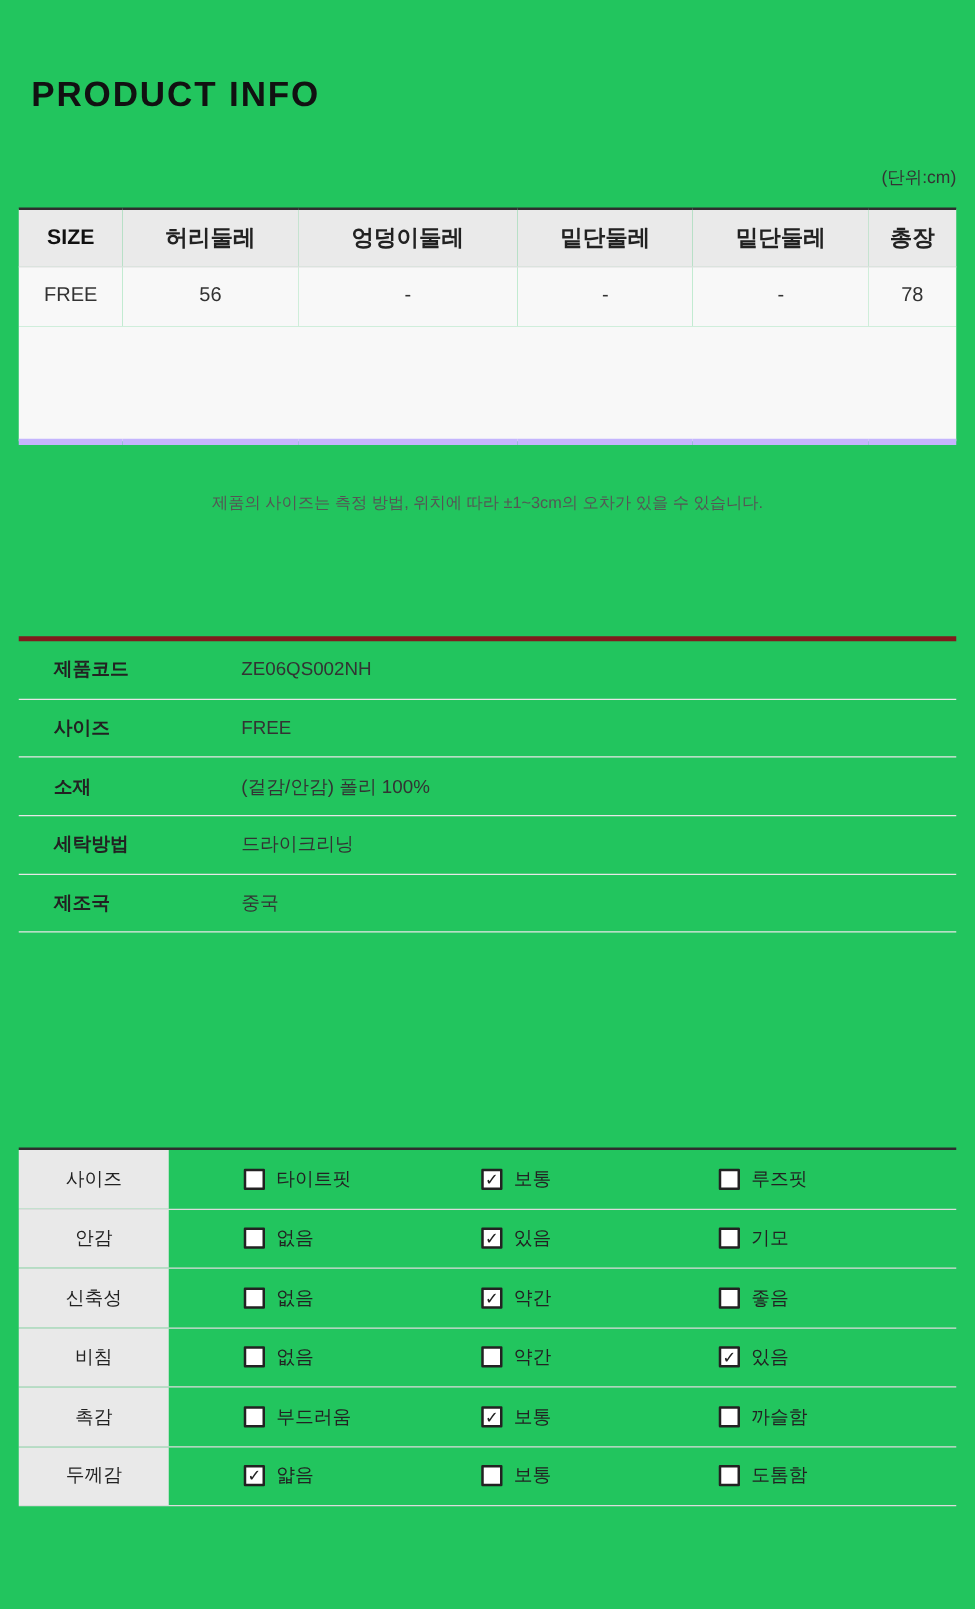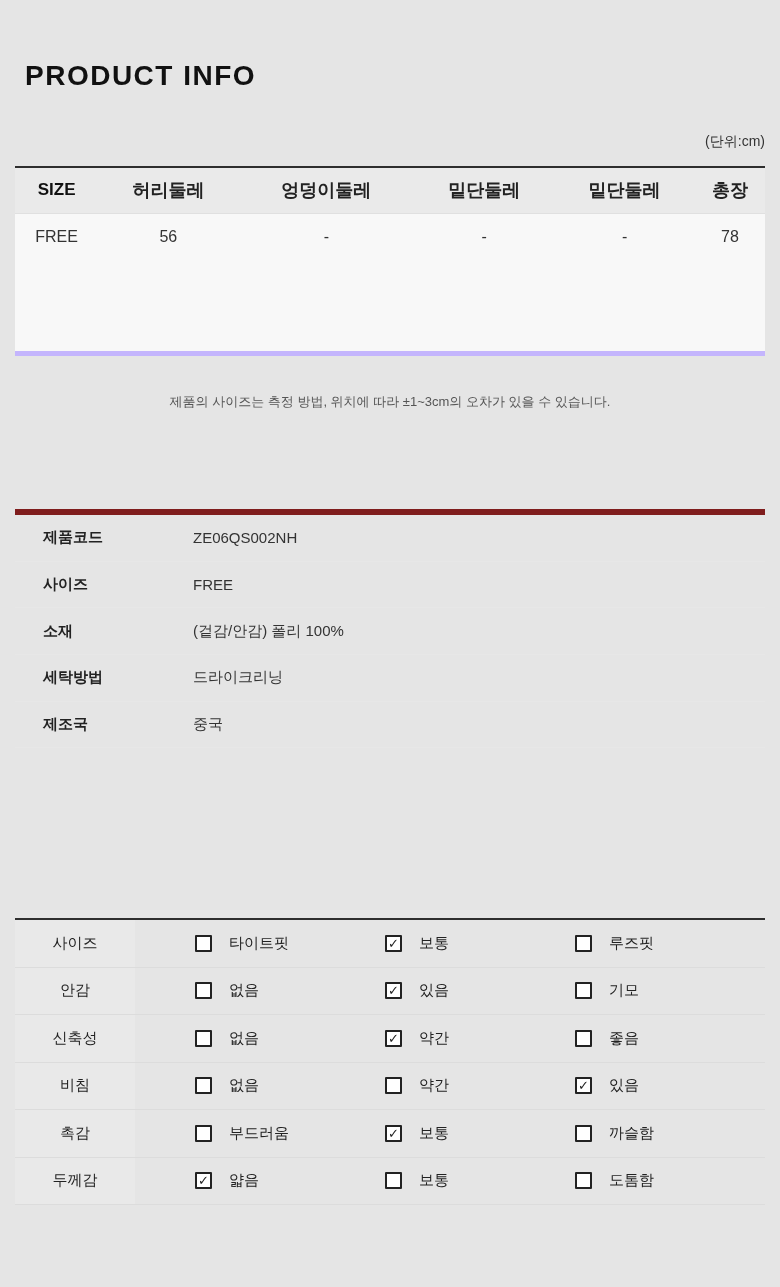--- a/index.html
+++ b/index.html
@@ -5,21 +5,21 @@
   * { margin: 0; padding: 0; box-sizing: border-box; }
   html, body { background: #ffffff; }
   body {
     font-family: "Liberation Sans", "DejaVu Sans", sans-serif;
     color: #222222;
   }
   .page {
     position: relative;
     width: 780px;
     height: 1287px;
-    background: #e5e5e5;
+    background: #22c55e;
     overflow: hidden;
   }
   
   .title {
     position: absolute;
     top: 60px;
     left: 25px;
     font-size: 28px;
     font-weight: 700;
     letter-spacing: 1.5px;
@@ -79,21 +79,21 @@
     font-size: 13px;
     color: #555555;
     margin-top: 29px;
   }
   
   .details {
     position: absolute;
     top: 509px;
     left: 15px;
     width: 750px;
-    border-top: 6px solid #7f1d1d;
+    border-top: 4px solid #7f1d1d;
   }
   .detail-row {
     display: flex;
     align-items: center;
     height: 46.7px;
     border-bottom: 1px solid #e7e7e7;
     padding-left: 28px;
   }
   .detail-label {
     width: 150px;
@@ -147,21 +147,21 @@
     display: inline-flex;
     align-items: center;
     justify-content: center;
     font-size: 13px;
     font-weight: 700;
     line-height: 1;
     color: #222222;
     flex: 0 0 auto;
   }
   .opt-label {
-    margin-left: 17px;
+    margin-left: 9px;
     font-size: 15px;
     color: #222222;
   }
 </style>
 </head>
 <body>
 
 <div class="page">
 
   <h1 class="title">PRODUCT INFO</h1>

